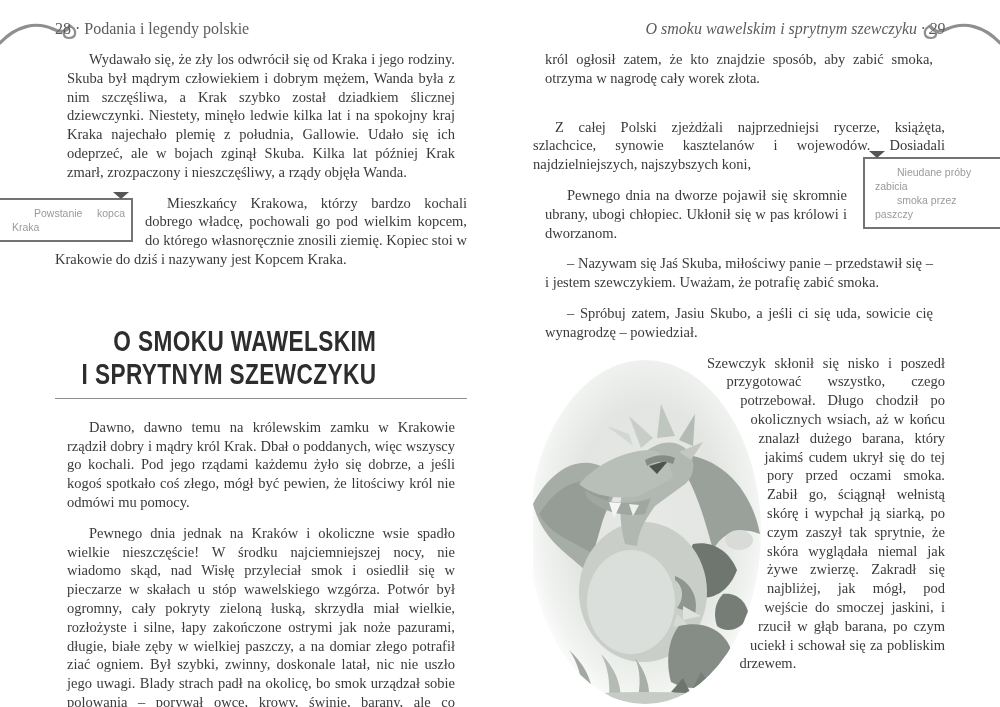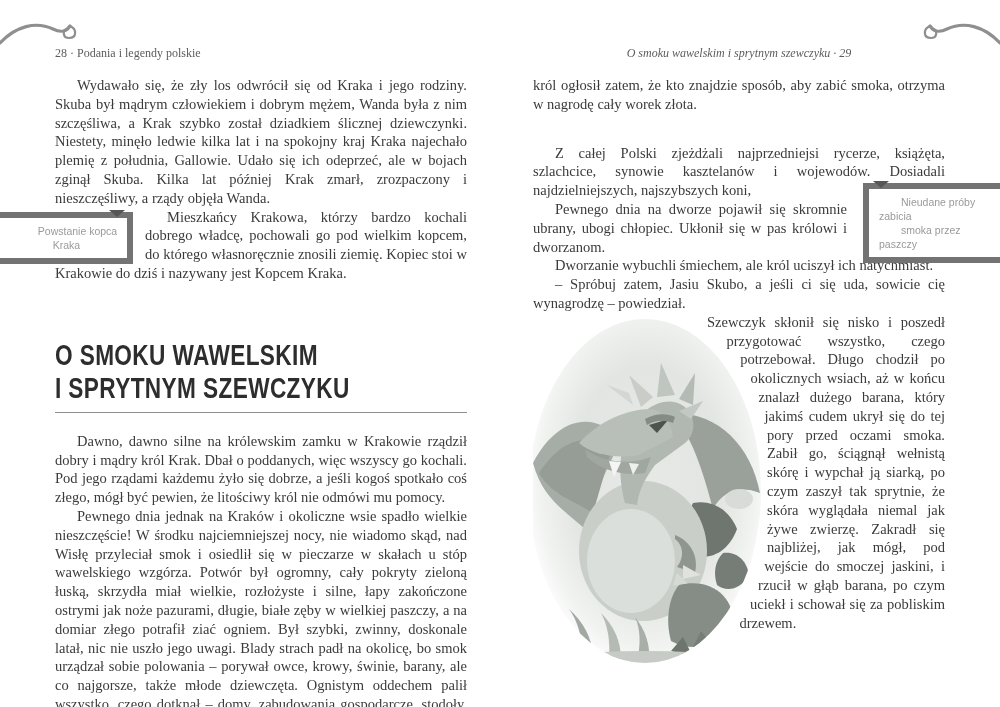--- a/index.html
+++ b/index.html
@@ -5,42 +5,42 @@
   html,body{margin:0;padding:0;}
   body{
     width:1000px;height:707px;position:relative;overflow:hidden;
     background:#ffffff;color:#3a3a3a;
     font-family:"Liberation Serif", serif;
   }
   .page{position:absolute;top:0;height:707px;}
   .page-left{left:55px;width:412px;}
   .page-right{left:533px;width:412px;}
 
-  .running-head{font-size:12px;color:#5c5c5c;margin-top:46px;height:16px;white-space:nowrap;}
-  .running-head.right{text-align:center;font-style:italic;}
+  .running-head{font-size:16px;color:#5c5c5c;margin-top:20px;height:16px;white-space:nowrap;}
+  .running-head.right{text-align:right;font-style:italic;}
 
   .bt{font-size:14.5px;line-height:18.8px;text-align:justify;}
-  .bt p{margin:0;}
+  .bt p{margin:12px;}
   .indent{text-indent:22px;}
 
   
-  .chapter{margin-top:56px;color:#2d2d2d;}
+  .chapter{margin-top:56px;color:#2d2d2d;text-align:right;}
   .chapter .line{display:block;font-family:"Liberation Sans", sans-serif;font-weight:700;
     font-size:29px;line-height:33px;letter-spacing:.5px;transform:scaleX(.78);transform-origin:left center;white-space:nowrap;}
   .chapter-rule{border:none;border-top:1.5px solid #8f8f8f;margin:7px 0 0 0;}
 
   
   .mnote{font-family:"Liberation Sans", sans-serif;font-size:10.5px;line-height:14px;
-    color:#9a9a9a;background:#fff;border:6px solid #737373;box-sizing:border-box;}
+    color:#9a9a9a;background:#fff;border:2px solid #737373;box-sizing:border-box;}
   .tri{position:absolute;width:0;height:0;border-left:8px solid transparent;
     border-right:8px solid transparent;border-top:7px solid #565656;}
 
   .lnote-float{float:left;width:80px;height:40px;margin:2px 10px 0 0;position:relative;}
   .lnote-box{position:absolute;left:-55px;top:2px;width:133px;padding:6px 6px 6px 12px;
-    border-left:none;text-align:center;}
+    border-left:none;}
   .lnote-box .tri{top:-8px;right:2px;}
 
   .rnote-float{float:right;position:relative;}
   .rnote-float.n1{width:88px;height:56px;margin:0 0 2px 10px;}
   .rnote-float.n2{width:84px;height:54px;margin:0 0 2px 8px;}
   .rnote-box{position:absolute;top:2px;left:6px;width:138px;padding:6px 8px 6px 10px;
     border-right:none;text-align:left;}
   .rnote-box .tri{top:-8px;left:4px;}
   .rnote-box span{display:block;}
 
@@ -83,21 +83,21 @@
     </div>
   </div>
 
   <div class="chapter">
     <span class="line">O SMOKU WAWELSKIM</span>
     <span class="line">I SPRYTNYM SZEWCZYKU</span>
   </div>
   <hr class="chapter-rule">
 
   <div class="bt" style="margin-top:19px;">
-    <p class="indent">Dawno, dawno silne na królewskim zamku w Krakowie rządził dobry i mądry król Krak. Dbał o poddanych, więc wszyscy go kochali. Pod jego rządami każdemu żyło się dobrze, a jeśli kogoś spotkało coś złego, mógł być pewien, że litościwy król nie odmówi mu pomocy.</p>
+    <p class="indent">Dawno, dawno temu na królewskim zamku w Krakowie rządził dobry i mądry król Krak. Dbał o poddanych, więc wszyscy go kochali. Pod jego rządami każdemu żyło się dobrze, a jeśli kogoś spotkało coś złego, mógł być pewien, że litościwy król nie odmówi mu pomocy.</p>
     <p class="indent">Pewnego dnia jednak na Kraków i okoliczne wsie spadło wielkie nieszczęście! W środku najciemniejszej nocy, nie wiadomo skąd, nad Wisłę przyleciał smok i osiedlił się w pieczarze w skałach u stóp wawelskiego wzgórza. Potwór był ogromny, cały pokryty zieloną łuską, skrzydła miał wielkie, rozłożyste i silne, łapy zakończone ostrymi jak noże pazurami, długie, białe zęby w wielkiej paszczy, a na domiar złego potrafił ziać ogniem. Był szybki, zwinny, doskonale latał, nic nie uszło jego uwagi. Blady strach padł na okolicę, bo smok urządzał sobie polowania – porywał owce, krowy, świnie, barany, ale co najgorsze, także młode dziewczęta. Ognistym oddechem palił wszystko, czego dotknął – domy, zabudowania gospodarcze, stodoły, obory, stajnie, chlewy... Nikt już nie był bezpieczny.</p>
 
   </div>
 </div>
 
 <div class="page page-right">
   <div class="running-head right">O smoku wawelskim i sprytnym szewczyku · 29</div>
 
   <div class="bt" style="margin-top:14px;">
     <p>król ogłosił zatem, że kto znajdzie sposób, aby zabić smoka, otrzyma w nagrodę cały worek złota.</p>
@@ -107,21 +107,21 @@
       <span class="rnote-float n1">
           <span class="mnote rnote-box">
             <span class="tri"></span>
             <span>Nieudane próby zabicia</span>
             <span>smoka przez paszczy</span>
           </span>
         </span>
     </div>
 
     <p class="indent">Pewnego dnia na dworze pojawił się skromnie ubrany, ubogi chłopiec. Ukłonił się w pas królowi i dworzanom.</p>
-    <p class="indent">Dworzanie wybuchli śmiechem, ale król uciszył ich natychmiast.</p>
+    <p class="indent">– Nazywam się Jaś Skuba, miłościwy panie – przedstawił się – i jestem szewczykiem. Uważam, że potrafię zabić smoka.</p>
     <p class="indent">– Spróbuj zatem, Jasiu Skubo, a jeśli ci się uda, sowicie cię wynagrodzę – powiedział.</p>
 
     <div>
       <div class="dragon-float">
         <svg width="230" height="356" viewBox="0 0 230 356">
           <defs>
             <radialGradient id="bgGrad" cx="50%" cy="47%" r="56%">
               <stop offset="0%" stop-color="#e6e9e6"></stop>
               <stop offset="58%" stop-color="#e2e5e2"></stop>
               <stop offset="84%" stop-color="#f1f3f1"></stop>

